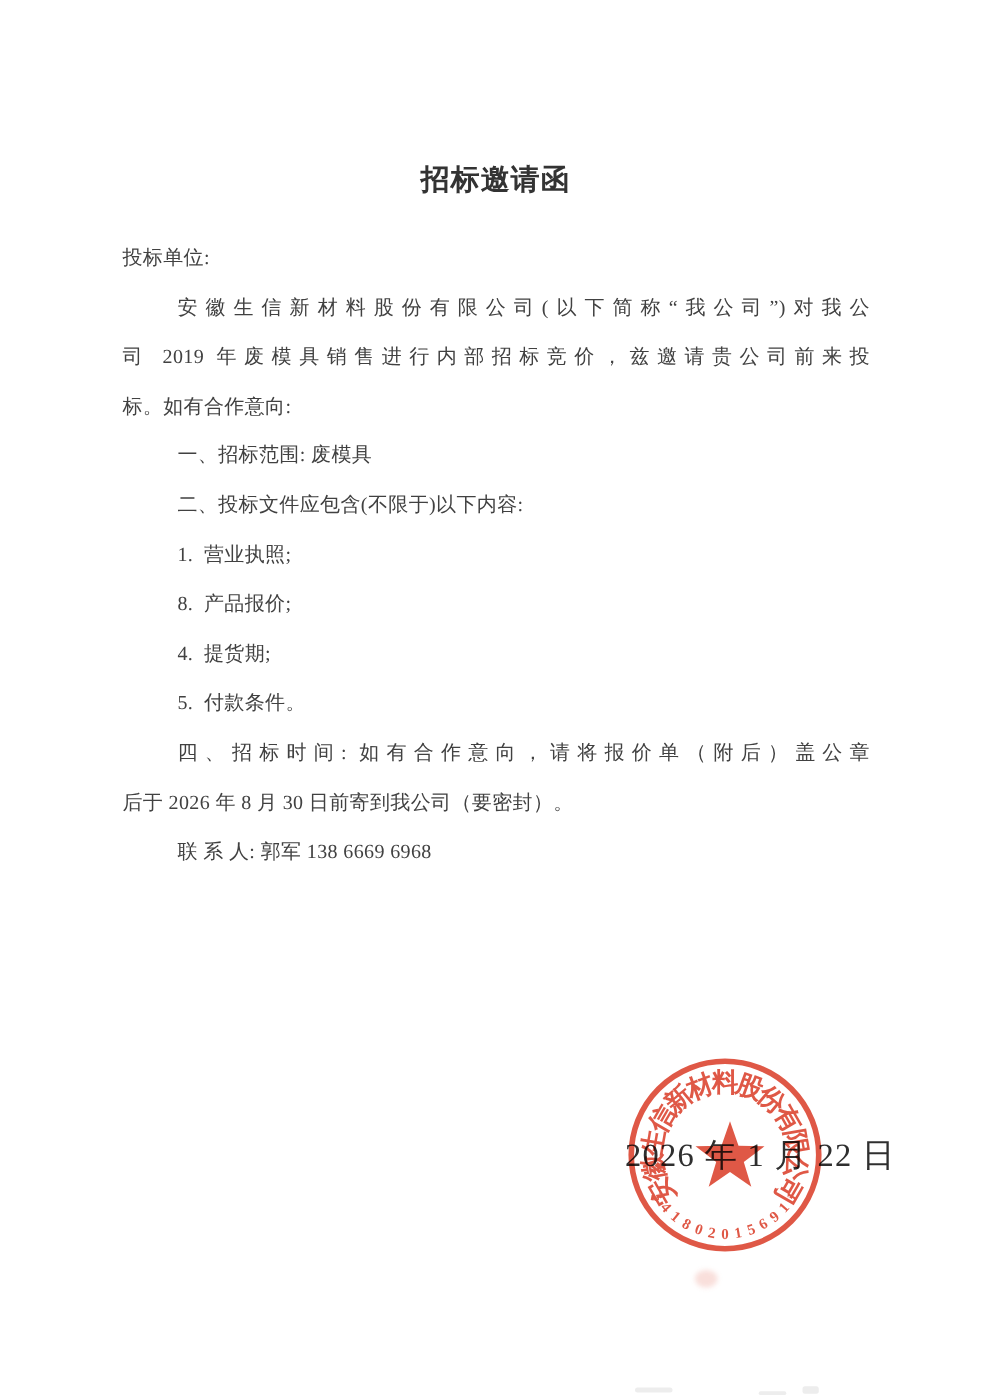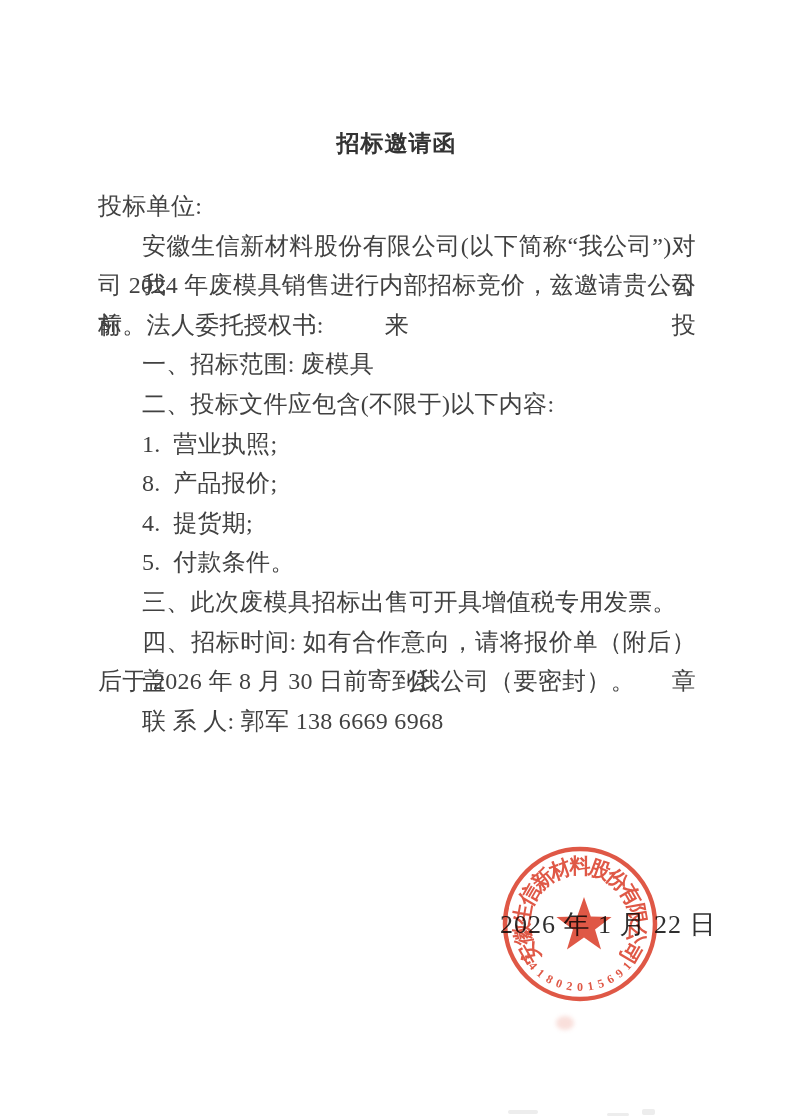--- a/index.html
+++ b/index.html
@@ -20,21 +20,21 @@
     color:#333333;
     letter-spacing:1px;
     margin:0;
   }
   .doc-body{
     position:absolute;
     top:187px;left:98px;
     width:598px;
   }
   .line{
-    font-size:24px;
+    font-size:16px;
     line-height:39.6px;
     height:39.6px;
     white-space:pre-wrap;
     color:#414141;
     letter-spacing:0.3px;
   }
   .indent{padding-left:44px;}
   .j{text-align:justify;text-align-last:justify;font-family:Liberation Serif, serif;}
   .issue-date{
     position:absolute;
@@ -73,29 +73,28 @@
 </head>
 <body>
 
 <div class="page">
 
   <h1 class="doc-title">招标邀请函</h1>
 
   <div class="doc-body">
     <div class="line">投标单位:</div>
     <div class="line indent j">安徽生信新材料股份有限公司(以下简称“我公司”)对我公</div>
-    <div class="line j">司 2024 年废模具销售进行内部招标竞价，兹邀请贵公司前来投</div>
-    <div class="line">标。法人委托授权书:</div>
+    <div class="line j">司 2019 年废模具销售进行内部招标竞价，兹邀请贵公司前来投</div>
+    <div class="line">标。如有合作意向:</div>
     <div class="line indent">一、招标范围: 废模具</div>
     <div class="line indent">二、投标文件应包含(不限于)以下内容:</div>
     <div class="line indent">1.  营业执照;</div>
     <div class="line indent">8.  产品报价;</div>
     <div class="line indent">4.  提货期;</div>
     <div class="line indent">5.  付款条件。</div>
-    <div class="line indent">三、此次废模具招标出售可开具增值税专用发票。</div>
     <div class="line indent j">四、招标时间: 如有合作意向，请将报价单（附后）盖公章</div>
     <div class="line">后于 2026 年 8 月 30 日前寄到我公司（要密封）。</div>
     <div class="line indent">联 系 人: 郭军 138 6669 6968</div>
   </div>
 
   <div class="issue-date">2026 年 1 月 22 日</div>
 
   <svg class="seal" viewBox="-85 -85 170 170" xmlns="http://www.w3.org/2000/svg">
     <circle cx="0" cy="0" r="75" fill="none" stroke-width="4.5" stroke="#dd4936"></circle>
     <path transform="translate(4,2)" d="M 0,-29 L 6.82,-9.38 L 27.58,-8.96 L 11.03,3.58 L 17.05,23.46

